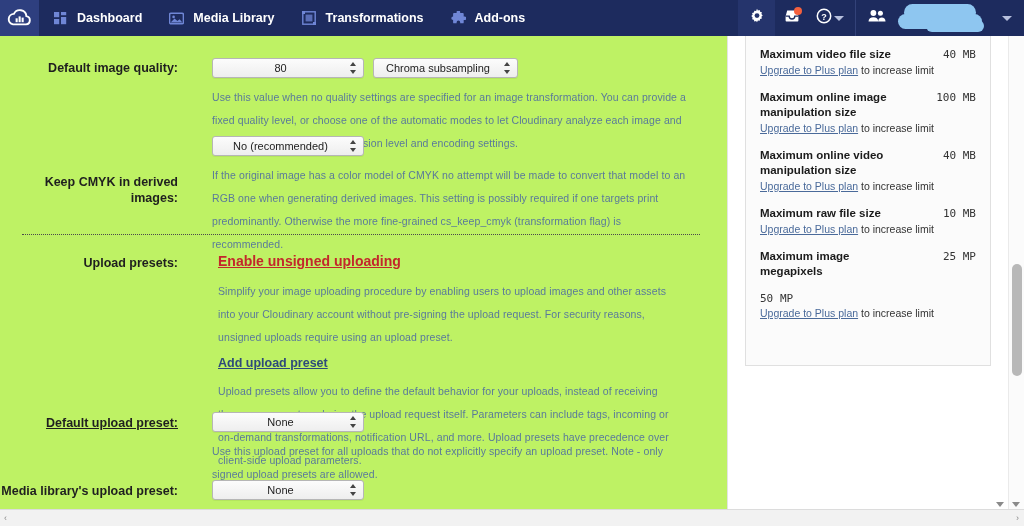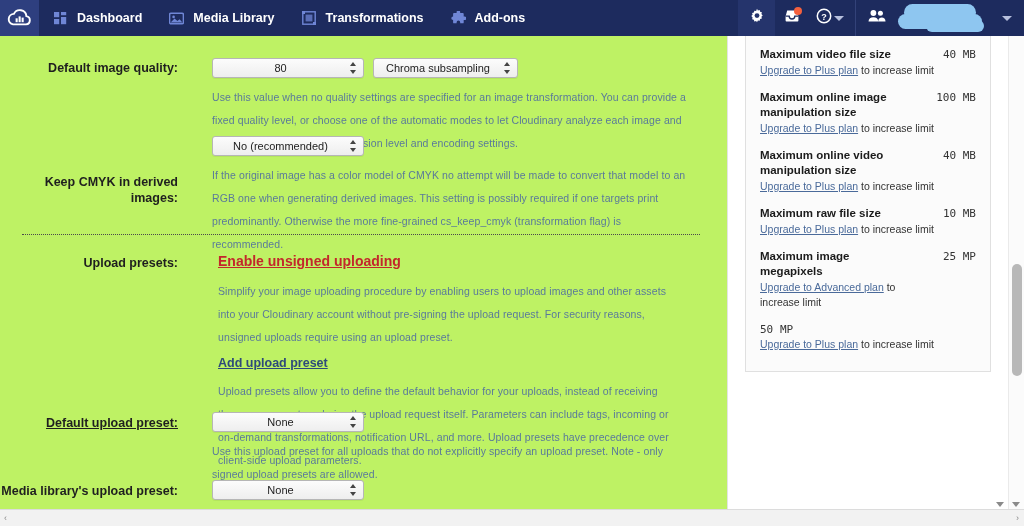--- a/index.html
+++ b/index.html
@@ -534,23 +534,20 @@
       </div>
 
       <div class="limit">
         <div class="limit-head">
           <div class="limit-name">Maximum image megapixels</div>
           <div class="limit-val">
             <span>25</span>
             <span>MP</span>
           </div>
         </div>
-        <div class="limit-sub" style="max-width:155px;">
-          <a>Upgrade to Advanced plan</a><span> to increase limit</span>
-        </div>
       </div>
 
       <div class="limit">
         <div class="limit-head">
           <div class="limit-val">
             <span>50</span>
             <span>MP</span>
           </div>
         </div>
         <div class="limit-sub">

